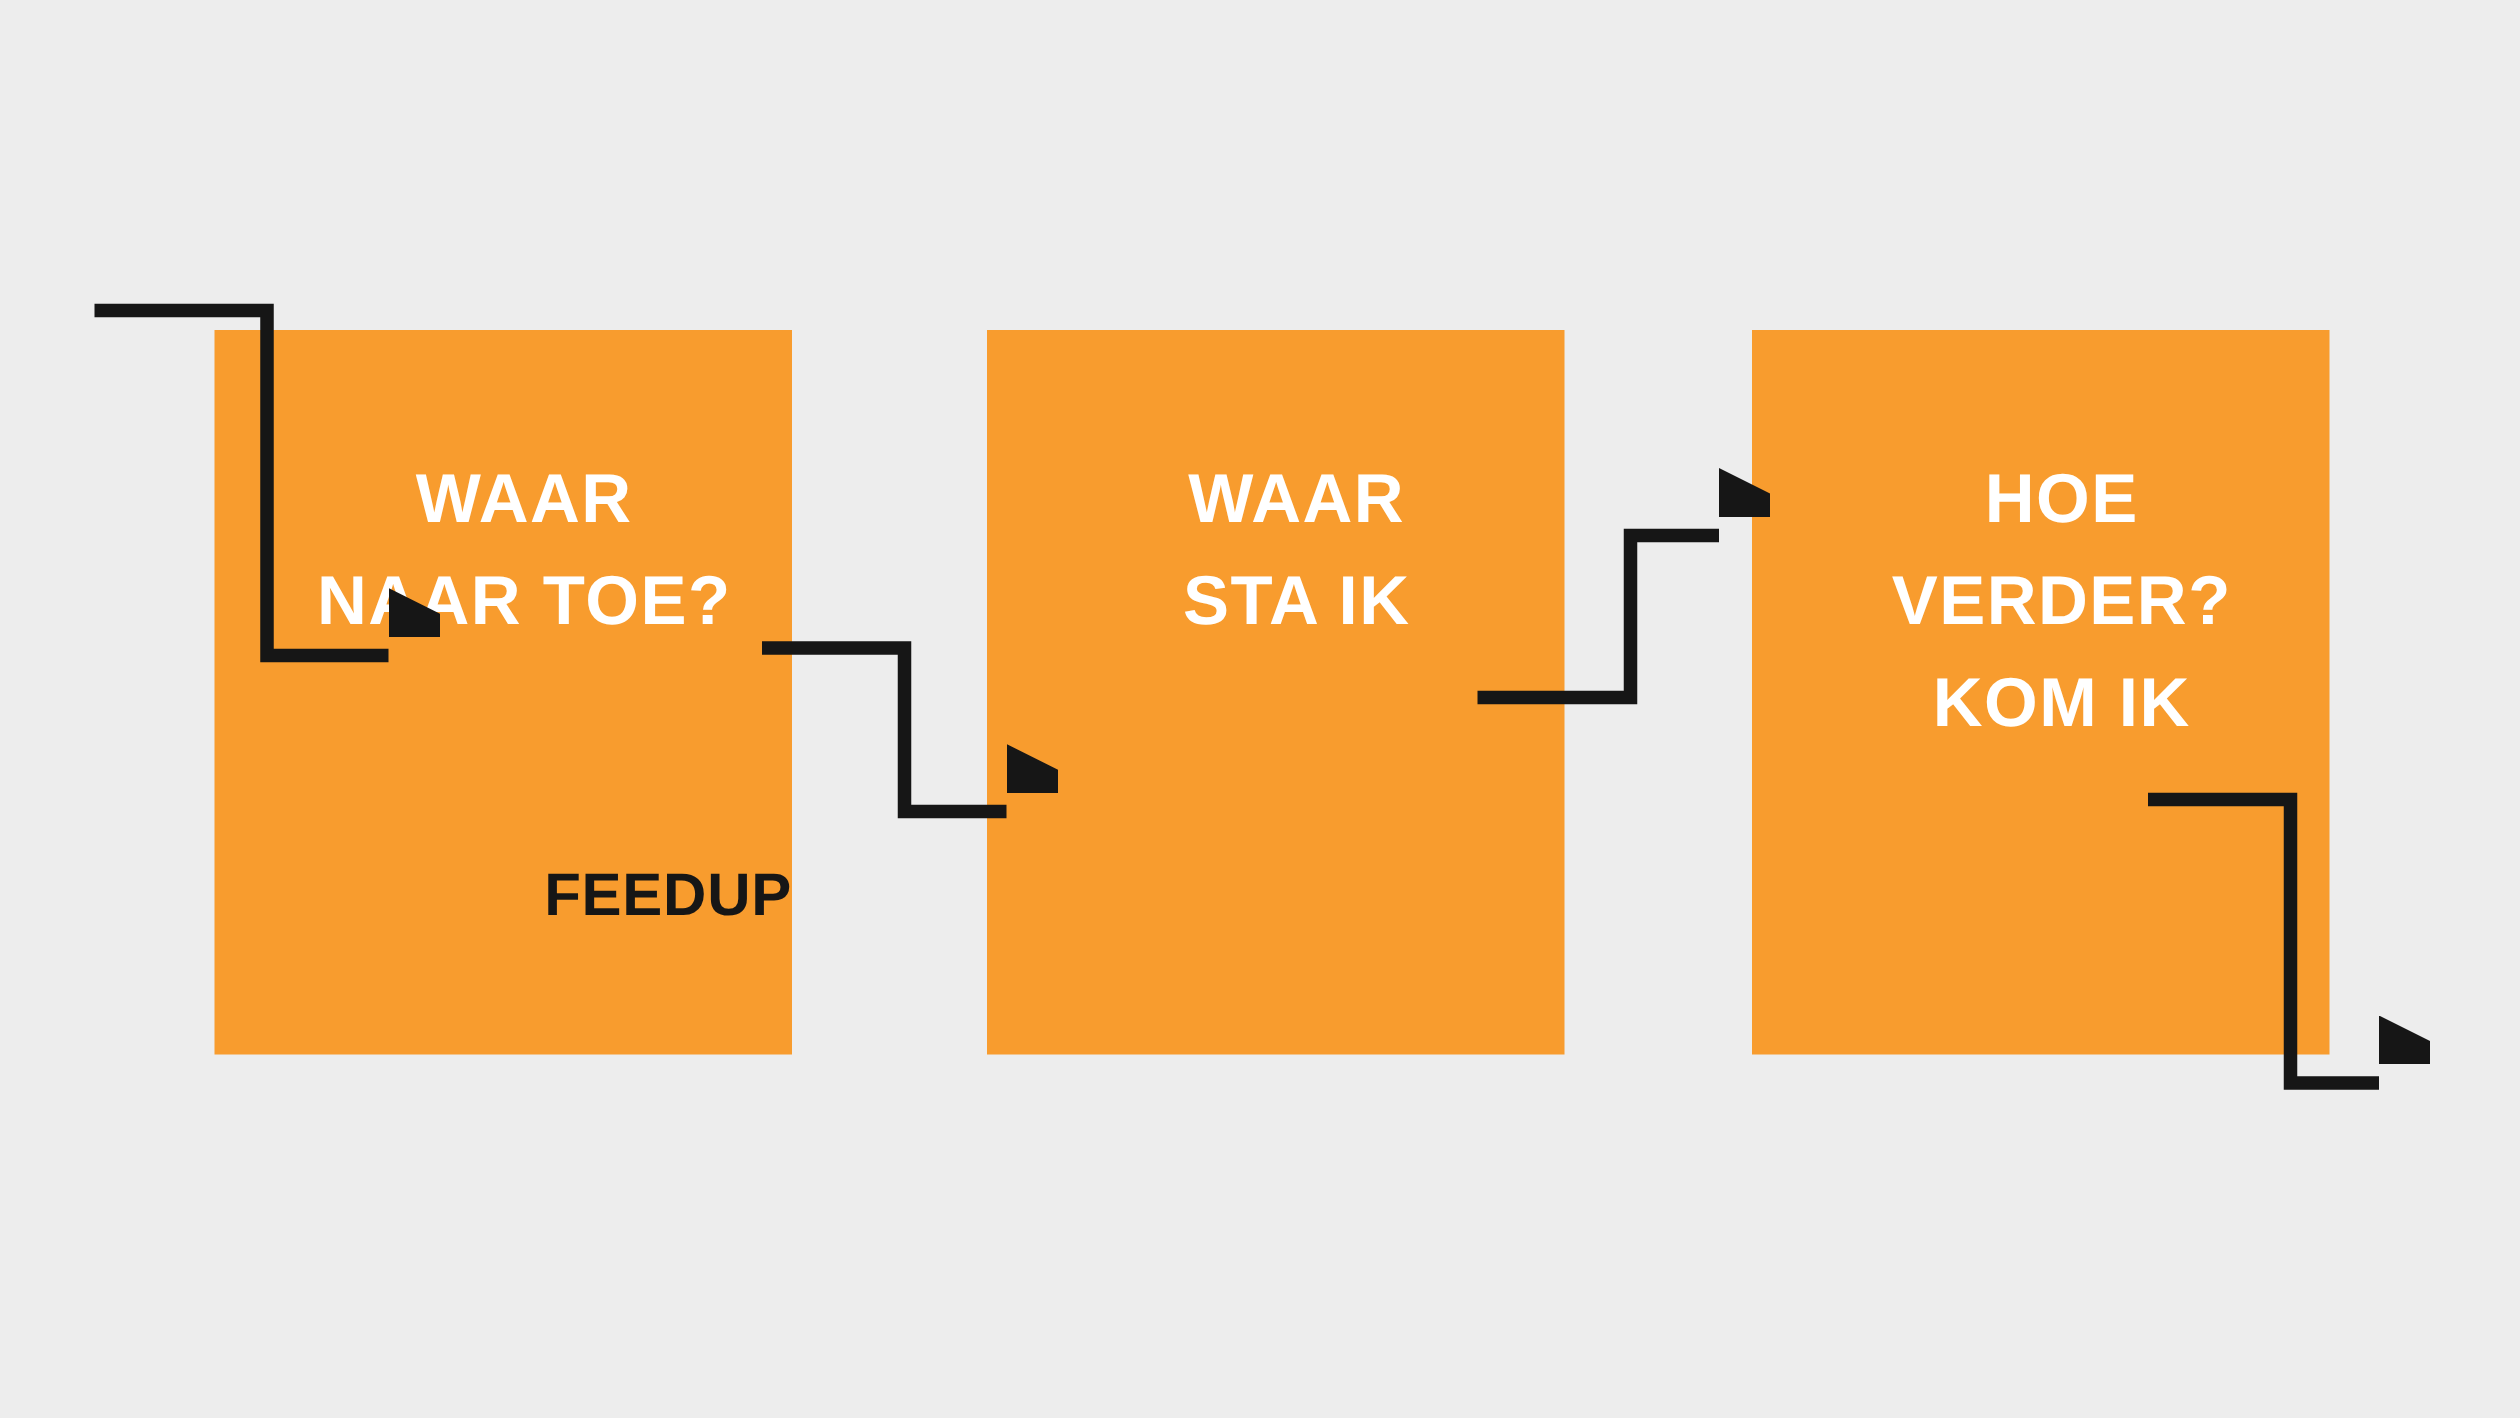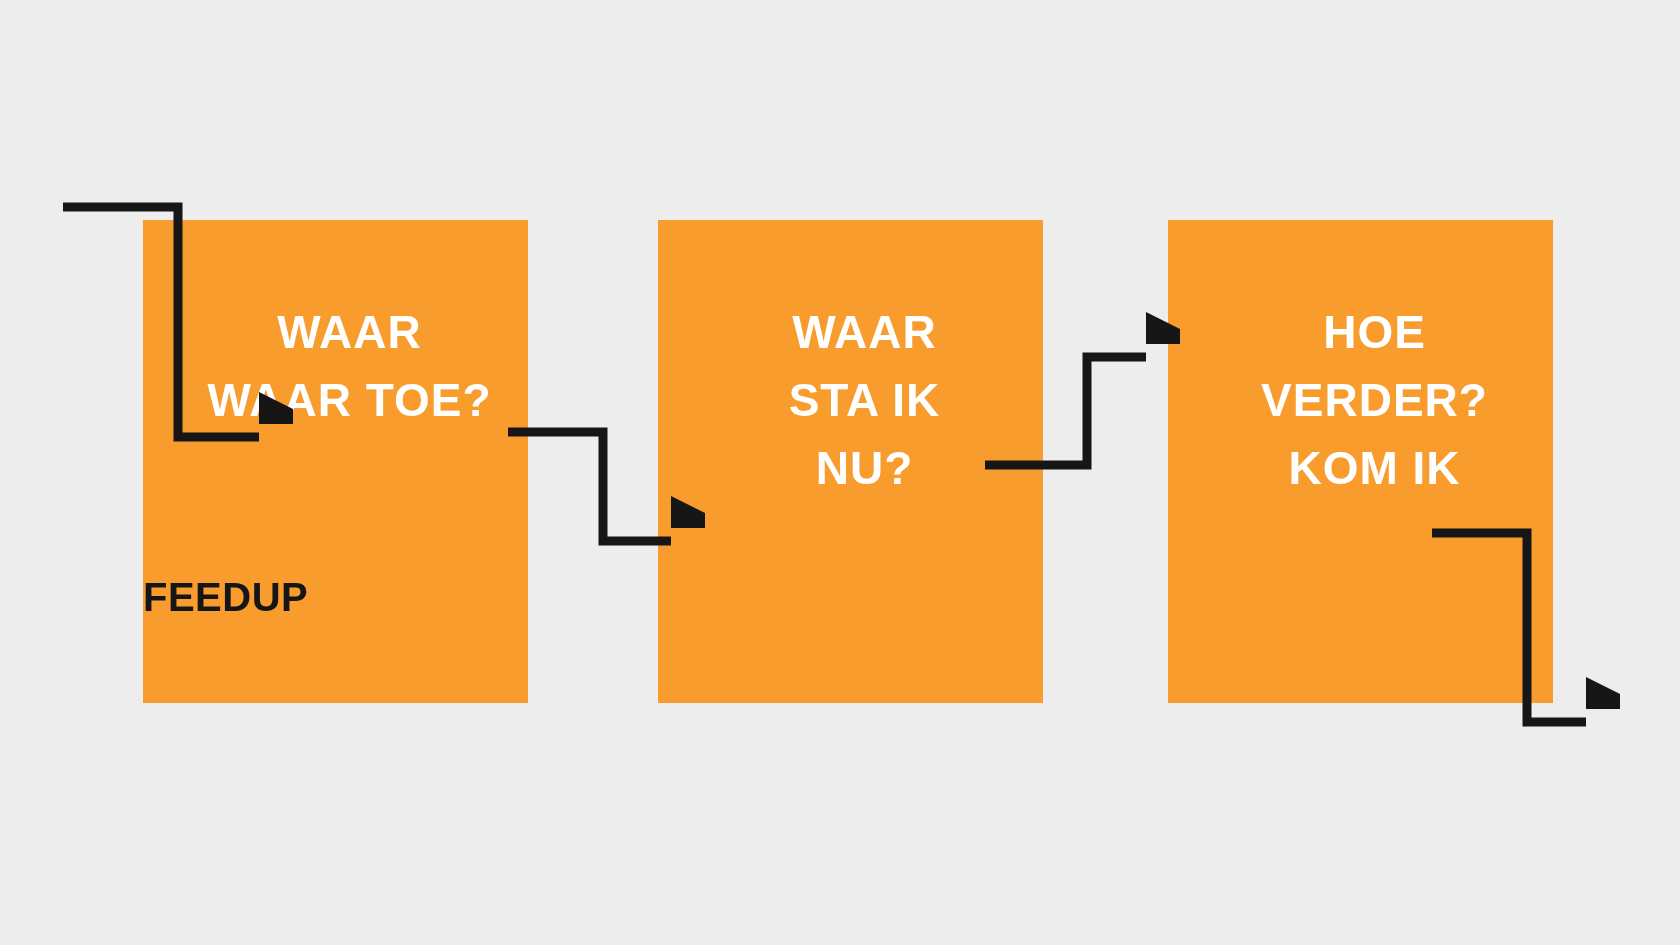--- a/index.html
+++ b/index.html
@@ -36,21 +36,21 @@
     font-size:46px;
     line-height:68px;
     letter-spacing:1px;
     margin-left:14px;
   }
   .q-line{display:block;white-space:nowrap;}
   .box-label{
     position:absolute;
     top:357px;left:0;
     width:100%;
-    text-align:left;
+    text-align:right;
     color:var(--label);
     font-weight:bold;
     font-size:40px;
     line-height:40px;
     letter-spacing:0.5px;
     white-space:nowrap;
   }
   svg.connectors{
     position:absolute;
     top:0;left:0;
@@ -69,30 +69,29 @@
   }
 </style>
 </head>
 <body>
 
 <div class="stage">
 
   <div class="flow-box b0">
     <div class="questions">
       <span class="q-line">WAAR</span>
-      <span class="q-line">WAAR TOE?</span>
+      <span class="q-line">NAAR TOE?</span>
     </div>
     <div class="box-label">FEEDUP</div>
   </div>
 
   <div class="flow-box b1">
     <div class="questions">
       <span class="q-line">WAAR</span>
       <span class="q-line">STA IK</span>
-      <span class="q-line">NU?</span>
     </div>
   </div>
 
   <div class="flow-box b2">
     <div class="questions">
       <span class="q-line">HOE</span>
       <span class="q-line">VERDER?</span>
       <span class="q-line">KOM IK</span>
     </div>
   </div>

